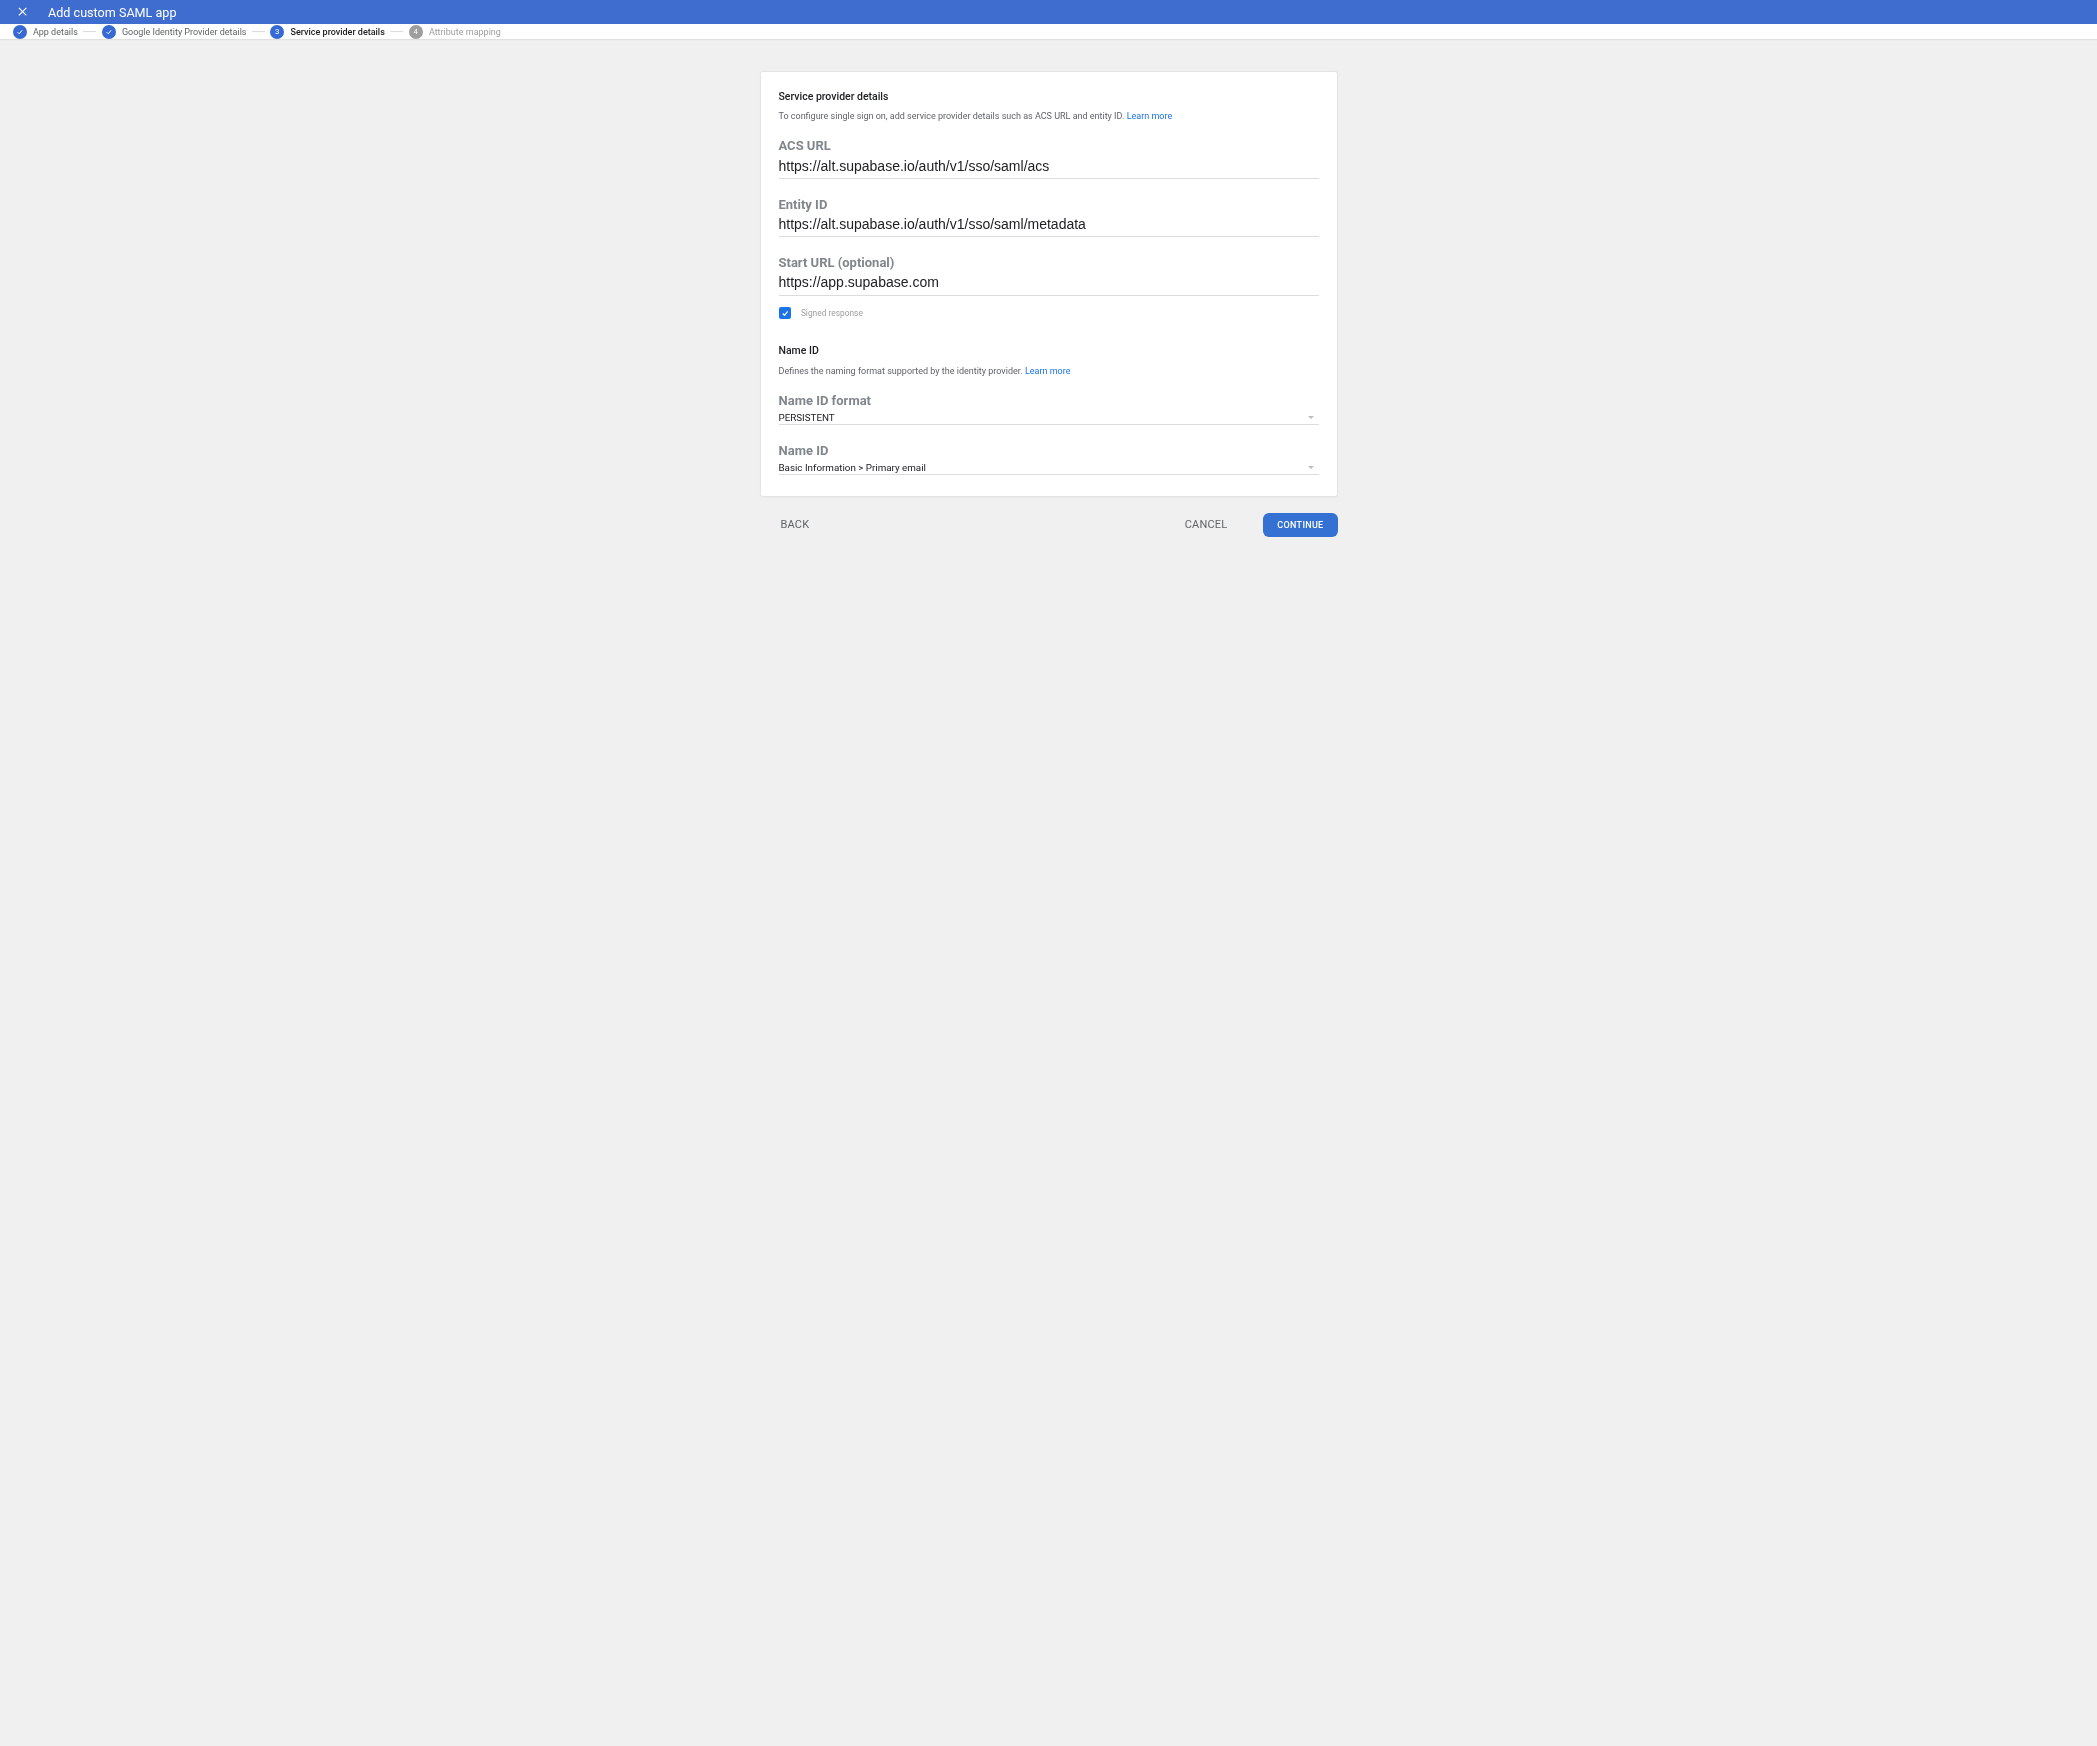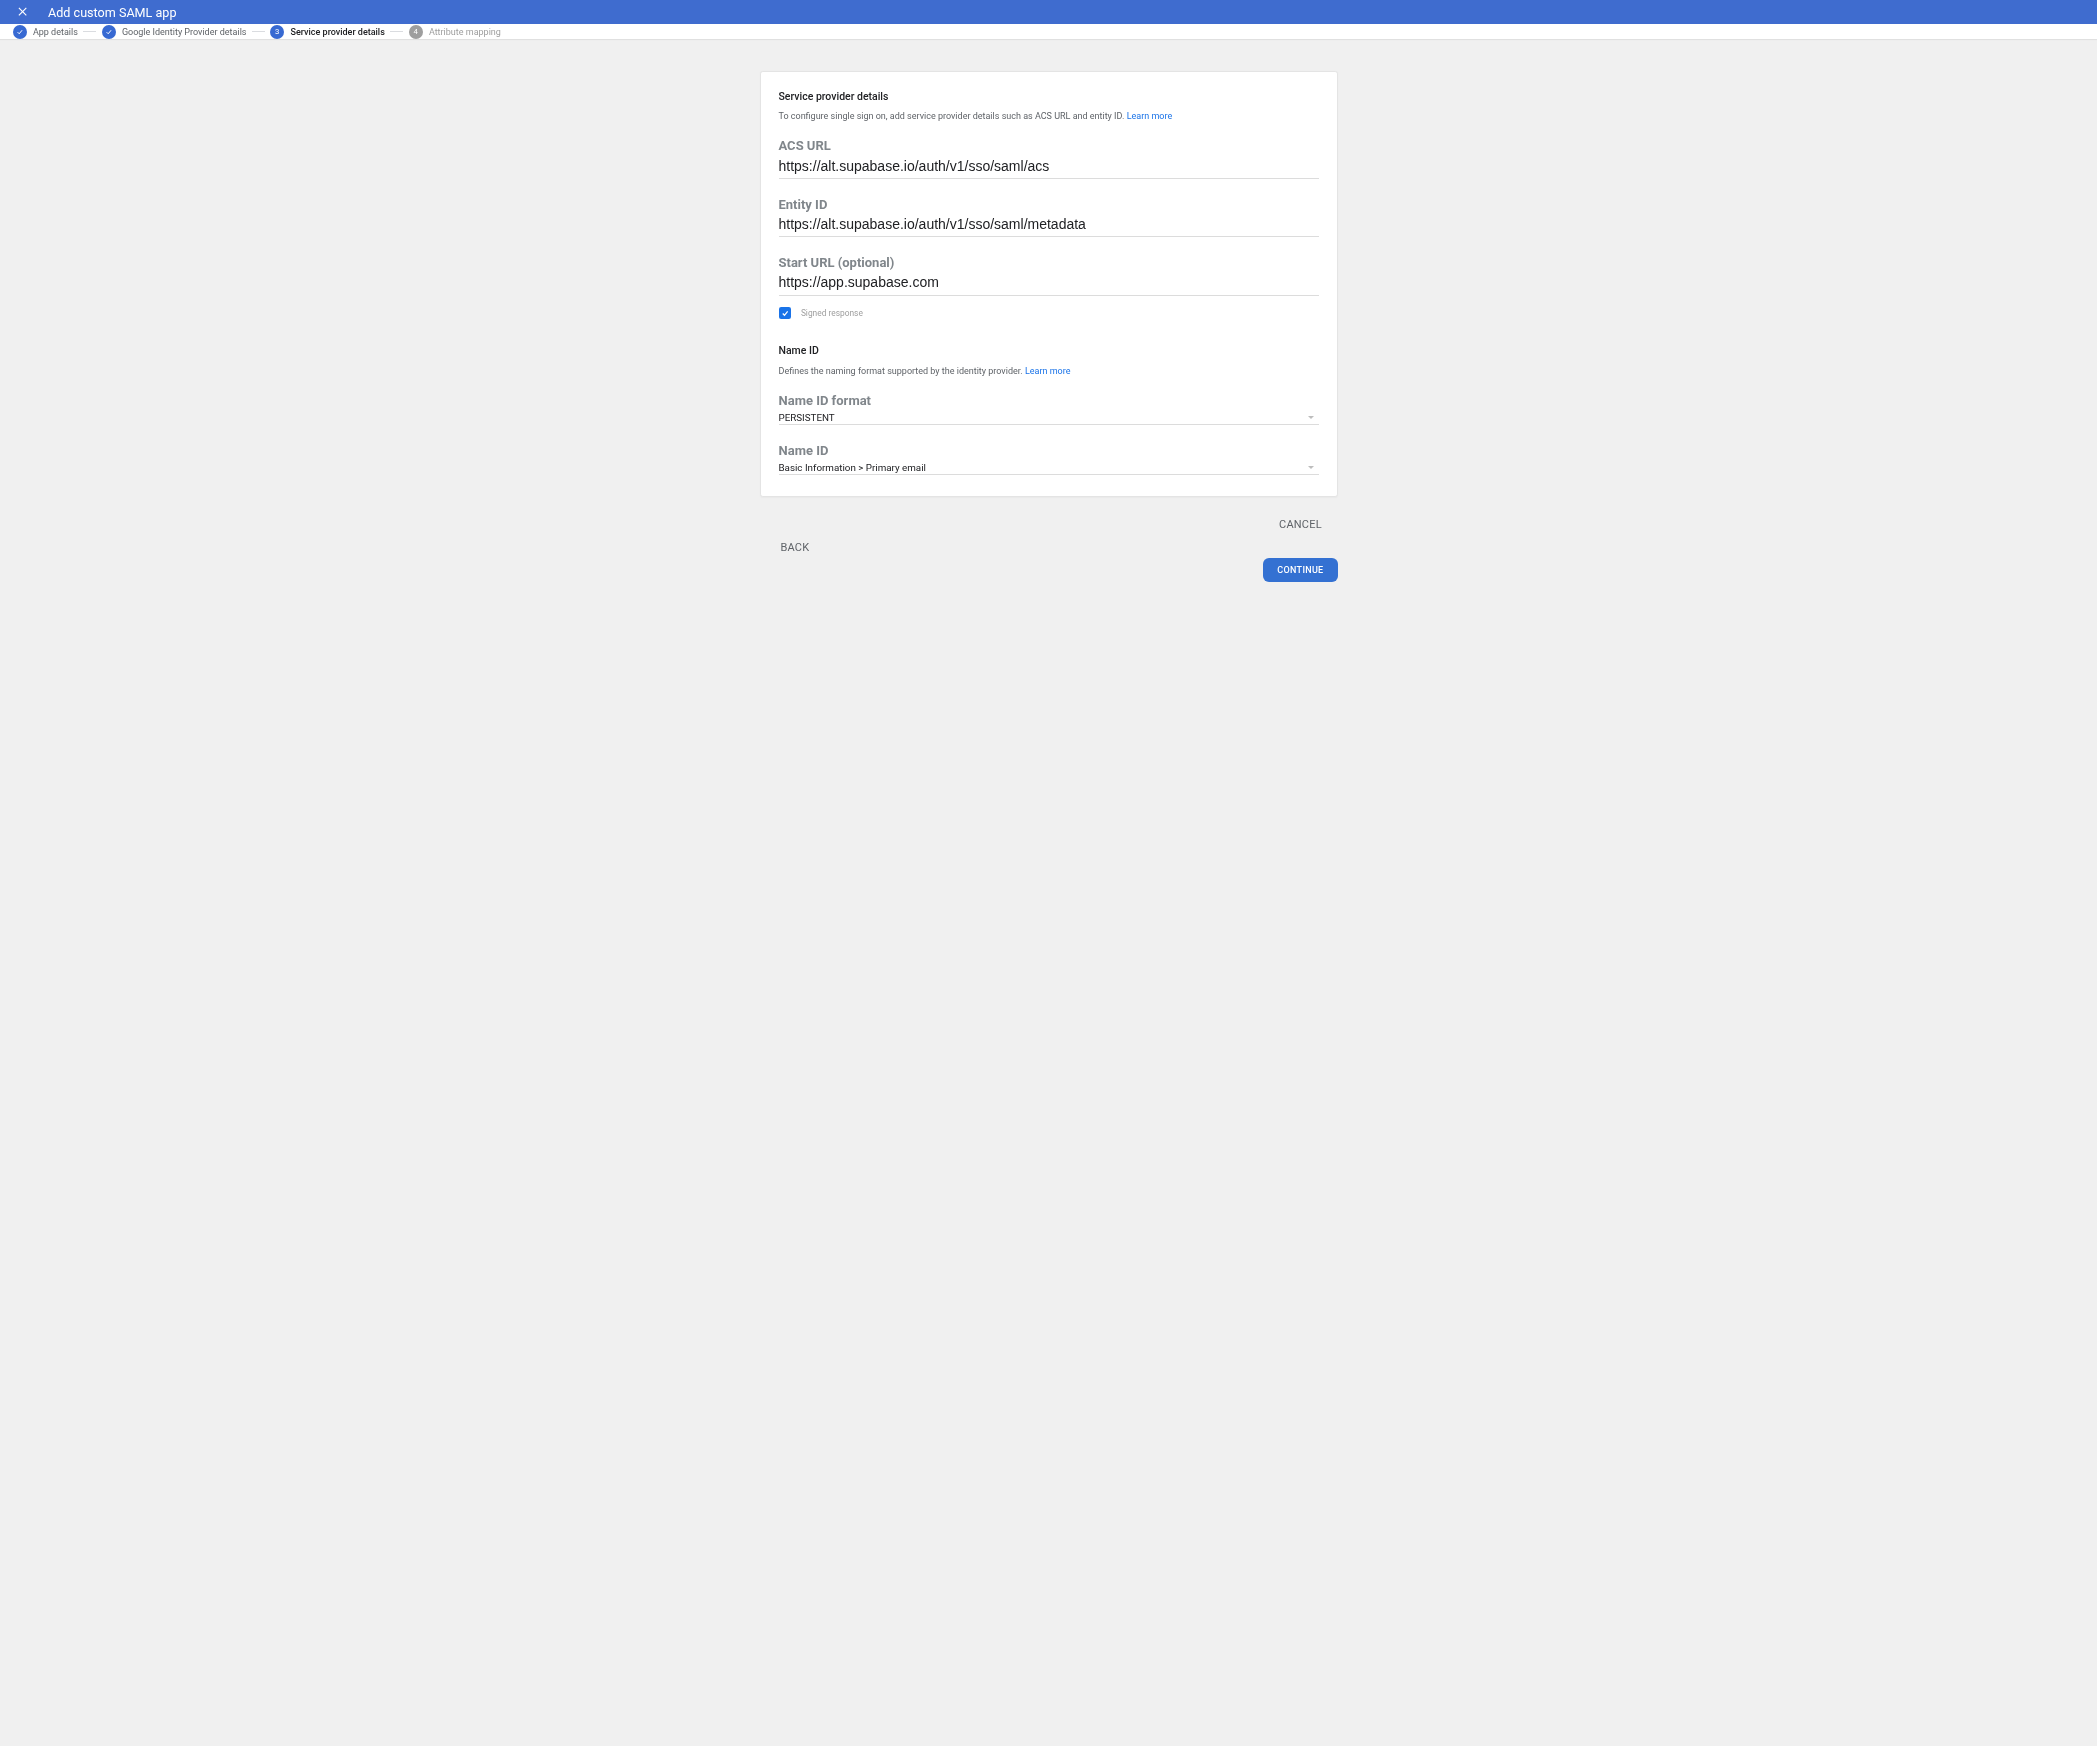--- a/index.html
+++ b/index.html
@@ -157,21 +157,21 @@
   .btn-text {
     background: none;
     border: none;
     font-size: 11px;
     letter-spacing: 0.2px;
     color: #5f6368;
     cursor: pointer;
     padding: 5.6px 7px;
     font-family: inherit;
   }
-  .footer-right { display: flex; gap: 21px; align-items: center; flex-direction: column; }
+  .footer-right { display: flex; gap: 29px; align-items: center; }
   .btn-primary {
     background: #3471d2;
     color: #fff;
     border: none;
     font-size: 9px;
     letter-spacing: 0.3px;
     font-weight: 500;
     padding: 7px 14px;
     border-radius: 6px;
     cursor: pointer;

